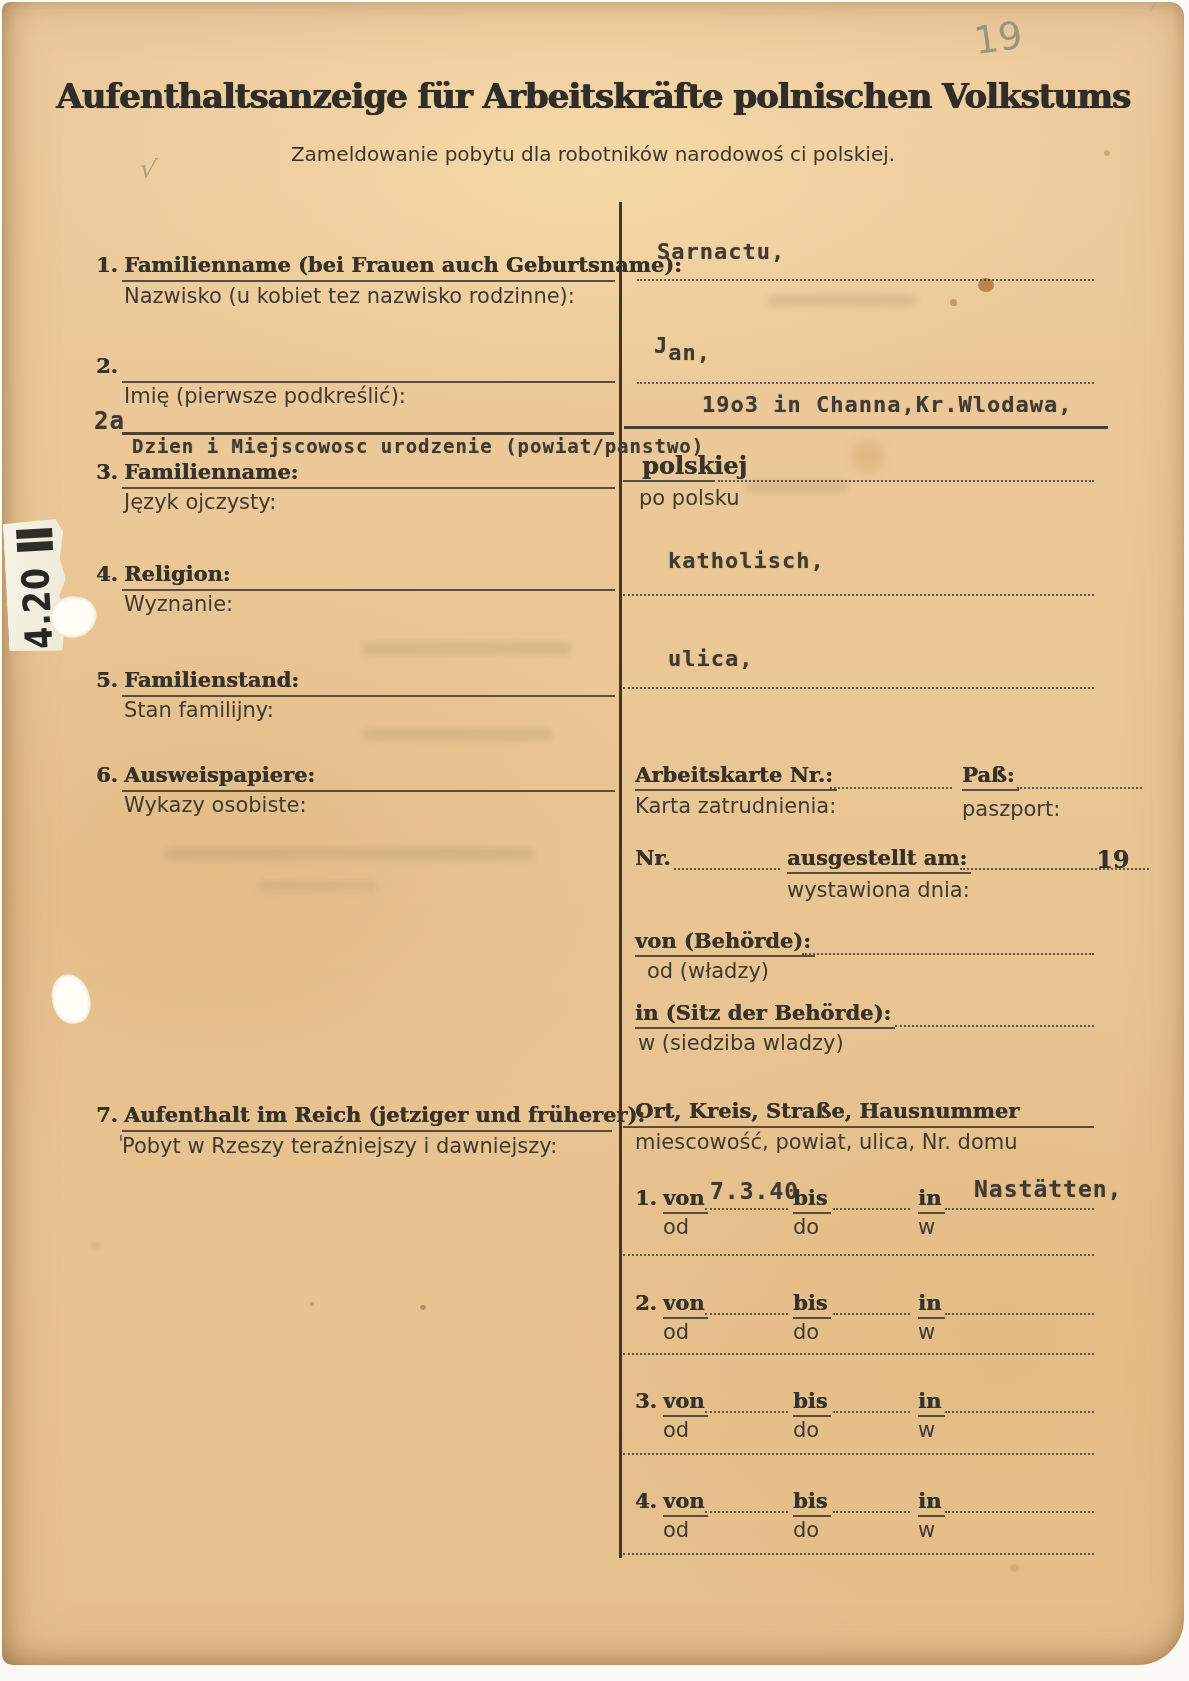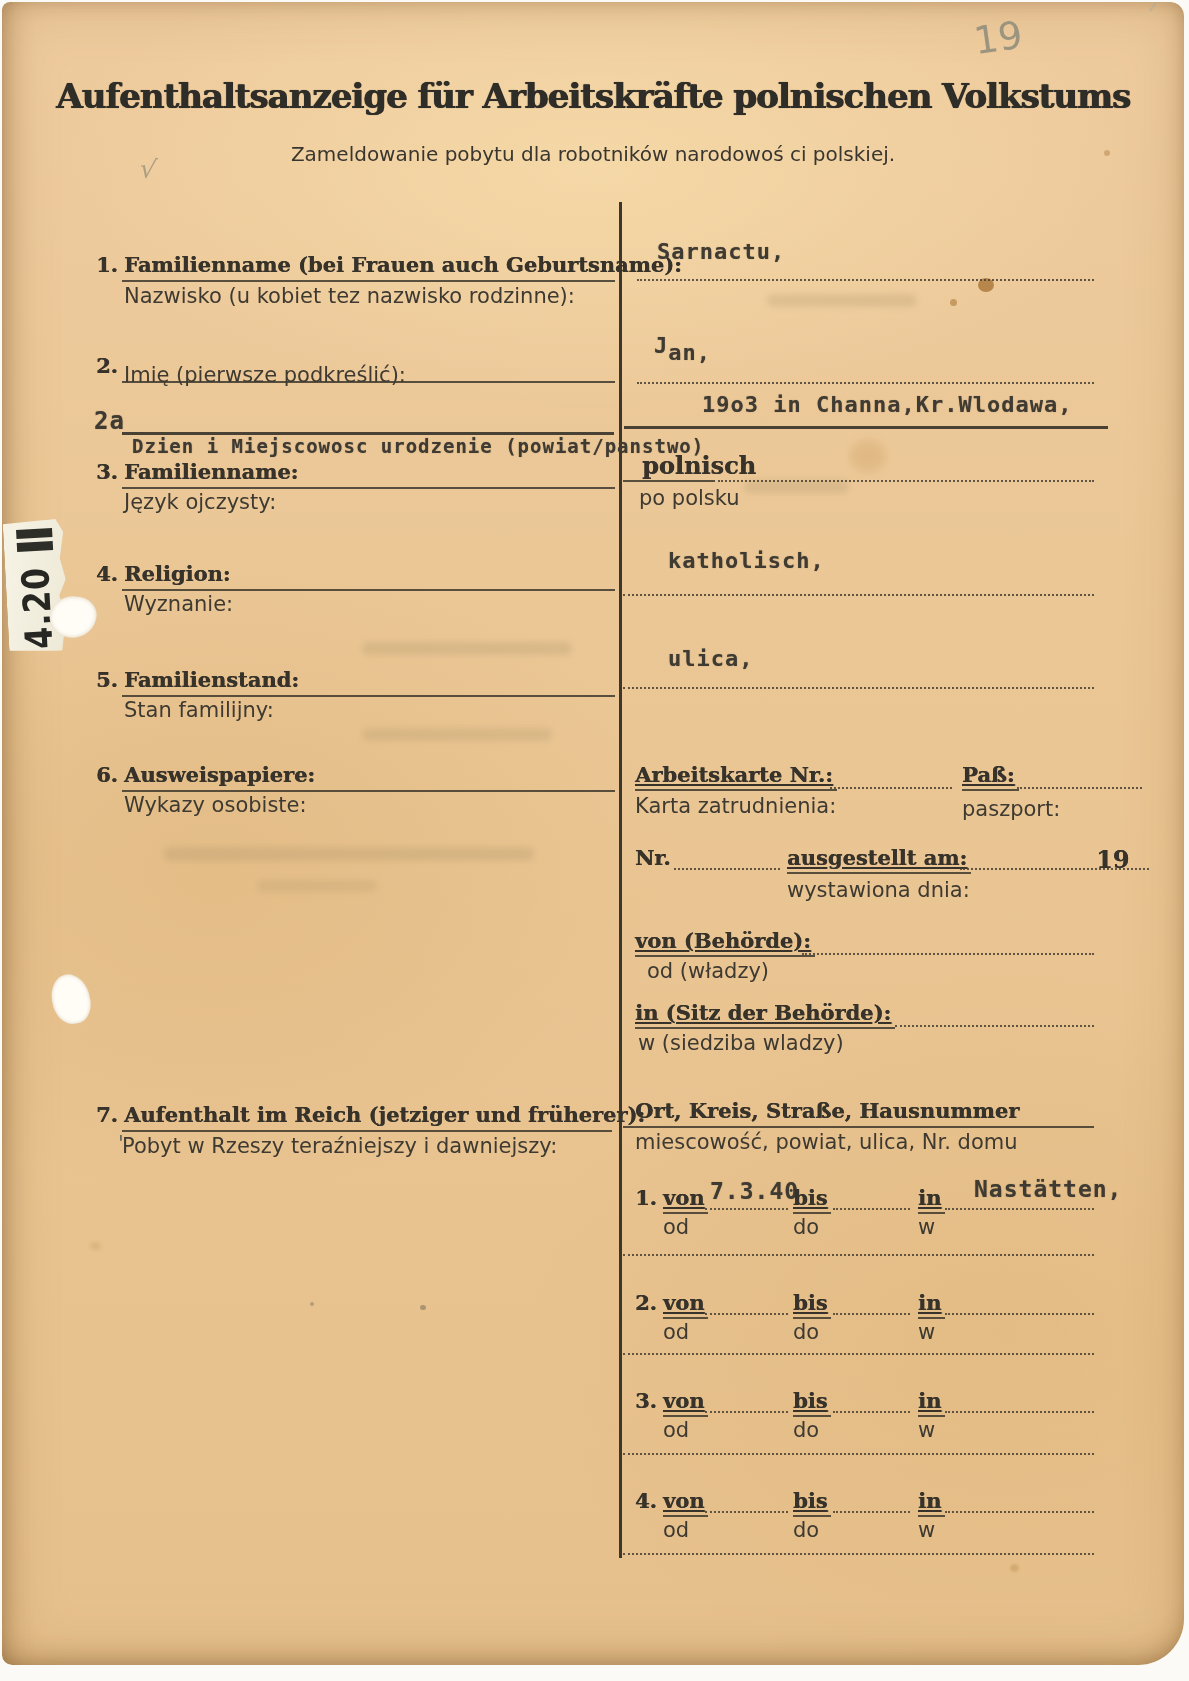--- a/index.html
+++ b/index.html
@@ -21,21 +21,21 @@
   .fr{font-family:"DejaVu Serif","Liberation Serif",serif;font-weight:700;color:#37332b;
       text-shadow:.4px 0 currentColor;}
   .sa{font-family:"DejaVu Sans","Liberation Sans",sans-serif;font-weight:400;color:#3e3a32;}
   .tw{font-family:"DejaVu Sans Mono","Liberation Mono",monospace;font-weight:700;color:#403b32;
       letter-spacing:1px;text-shadow:0 0 1px rgba(64,59,50,.5);}
   .pencil{font-family:"DejaVu Sans",sans-serif;color:#9b947f;}
   .f19{font-size:19px}.f20{font-size:24px}.f21{font-size:21px}.f22{font-size:22px}.f23{font-size:23px}
   .uline{height:0;border-bottom:2px solid rgba(62,56,45,.85);}
   .uthick{height:0;border-bottom:3px solid rgba(55,50,40,.9);}
   .dot{height:0;border-bottom:2px dotted rgba(72,64,50,.85);}
-  .ulab{display:inline-block;border-bottom:2px solid rgba(62,56,45,.85);padding:0 4px 2px 0;text-decoration:underline;}
+  .ulab{display:inline-block;border-bottom:2px solid rgba(62,56,45,.85);padding:0 4px 2px 0;}
   .title{left:0;width:100%;text-align:center;font-size:34px;letter-spacing:-1px;color:#2f2d28;
          text-shadow:.9px 0 currentColor, 0 0 1px rgba(47,45,40,.6);}
   .subtitle{left:0;width:100%;text-align:center;font-size:20px;color:#39362f;}
   .divider{background:#3b372f;width:3px;}
   .stain{position:absolute;border-radius:50%;}
   .bleed{position:absolute;background:#ac9468;filter:blur(3px);border-radius:6px;}
   .blob{position:absolute;background:#fffdf6;box-shadow:inset 0 0 4px rgba(150,110,60,.35);}
   .sticker{position:absolute;left:4px;top:518px;width:60px;height:132px;transform:rotate(-3deg);
            background:linear-gradient(100deg,#f6f3e6,#eee9d6);
            clip-path:polygon(0 2%,88% 0,100% 10%,92% 30%,100% 46%,88% 58%,97% 74%,88% 100%,0 98%);
@@ -76,21 +76,21 @@
 
   <div class="abs divider" style="left:617px;top:200px;height:1356px"></div>
 
   <span class="abs fr f21" style="left:94px;top:250px">1.</span>
   <span class="abs fr f21" style="left:122px;top:250px">Familienname (bei Frauen auch Geburtsname):</span>
   <div class="abs uline" style="left:120px;top:278px;width:493px"></div>
   <span class="abs sa f21" style="left:122px;top:282px">Nazwisko (u kobiet tez nazwisko rodzinne):</span>
 
   <span class="abs fr f21" style="left:94px;top:351px">2.</span>
   <div class="abs uline" style="left:120px;top:379px;width:493px"></div>
-  <span class="abs sa f21" style="left:122px;top:361px">Imię (pierwsze podkreślić):</span>
+  <span class="abs sa f21" style="left:122px;top:382px">Imię (pierwsze podkreślić):</span>
 
   <span class="abs tw f20" style="left:92px;top:405px">2a</span>
   <div class="abs uthick" style="left:120px;top:430px;width:492px"></div>
   <span class="abs tw f19" style="left:130px;top:433px">Dzien i Miejscowosc urodzenie (powiat/panstwo)</span>
 
   <span class="abs fr f21" style="left:94px;top:457px">3.</span>
   <span class="abs fr f21" style="left:122px;top:457px">Familienname:</span>
   <div class="abs uline" style="left:120px;top:485px;width:493px"></div>
   <span class="abs sa f21" style="left:122px;top:488px">Język ojczysty:</span>
 
@@ -117,21 +117,21 @@
 
   <span class="abs tw f22" style="left:655px;top:237px">Sarnactu,</span>
   <div class="abs dot" style="left:635px;top:277px;width:457px"></div>
 
   <span class="abs tw f22" style="left:652px;top:338px"><span class="raised">J</span>an,</span>
   <div class="abs dot" style="left:635px;top:380px;width:457px"></div>
 
   <span class="abs tw f22" style="left:700px;top:390px">19o3 in Channa,Kr.Wlodawa,</span>
   <div class="abs uthick" style="left:622px;top:424px;width:484px"></div>
 
-  <span class="abs fr f20" style="left:640px;top:449px">polnisch</span>
+  <span class="abs fr f20" style="left:640px;top:449px">polskiej</span>
   <div class="abs uline" style="left:621px;top:478px;width:92px"></div>
   <div class="abs dot" style="left:716px;top:478px;width:376px"></div>
   <span class="abs sa f21" style="left:637px;top:484px">po polsku</span>
 
   <span class="abs tw f22" style="left:666px;top:546px">katholisch,</span>
   <div class="abs dot" style="left:621px;top:592px;width:471px"></div>
 
   <span class="abs tw f22" style="left:666px;top:644px">ulica,</span>
   <div class="abs dot" style="left:621px;top:685px;width:471px"></div>
 

